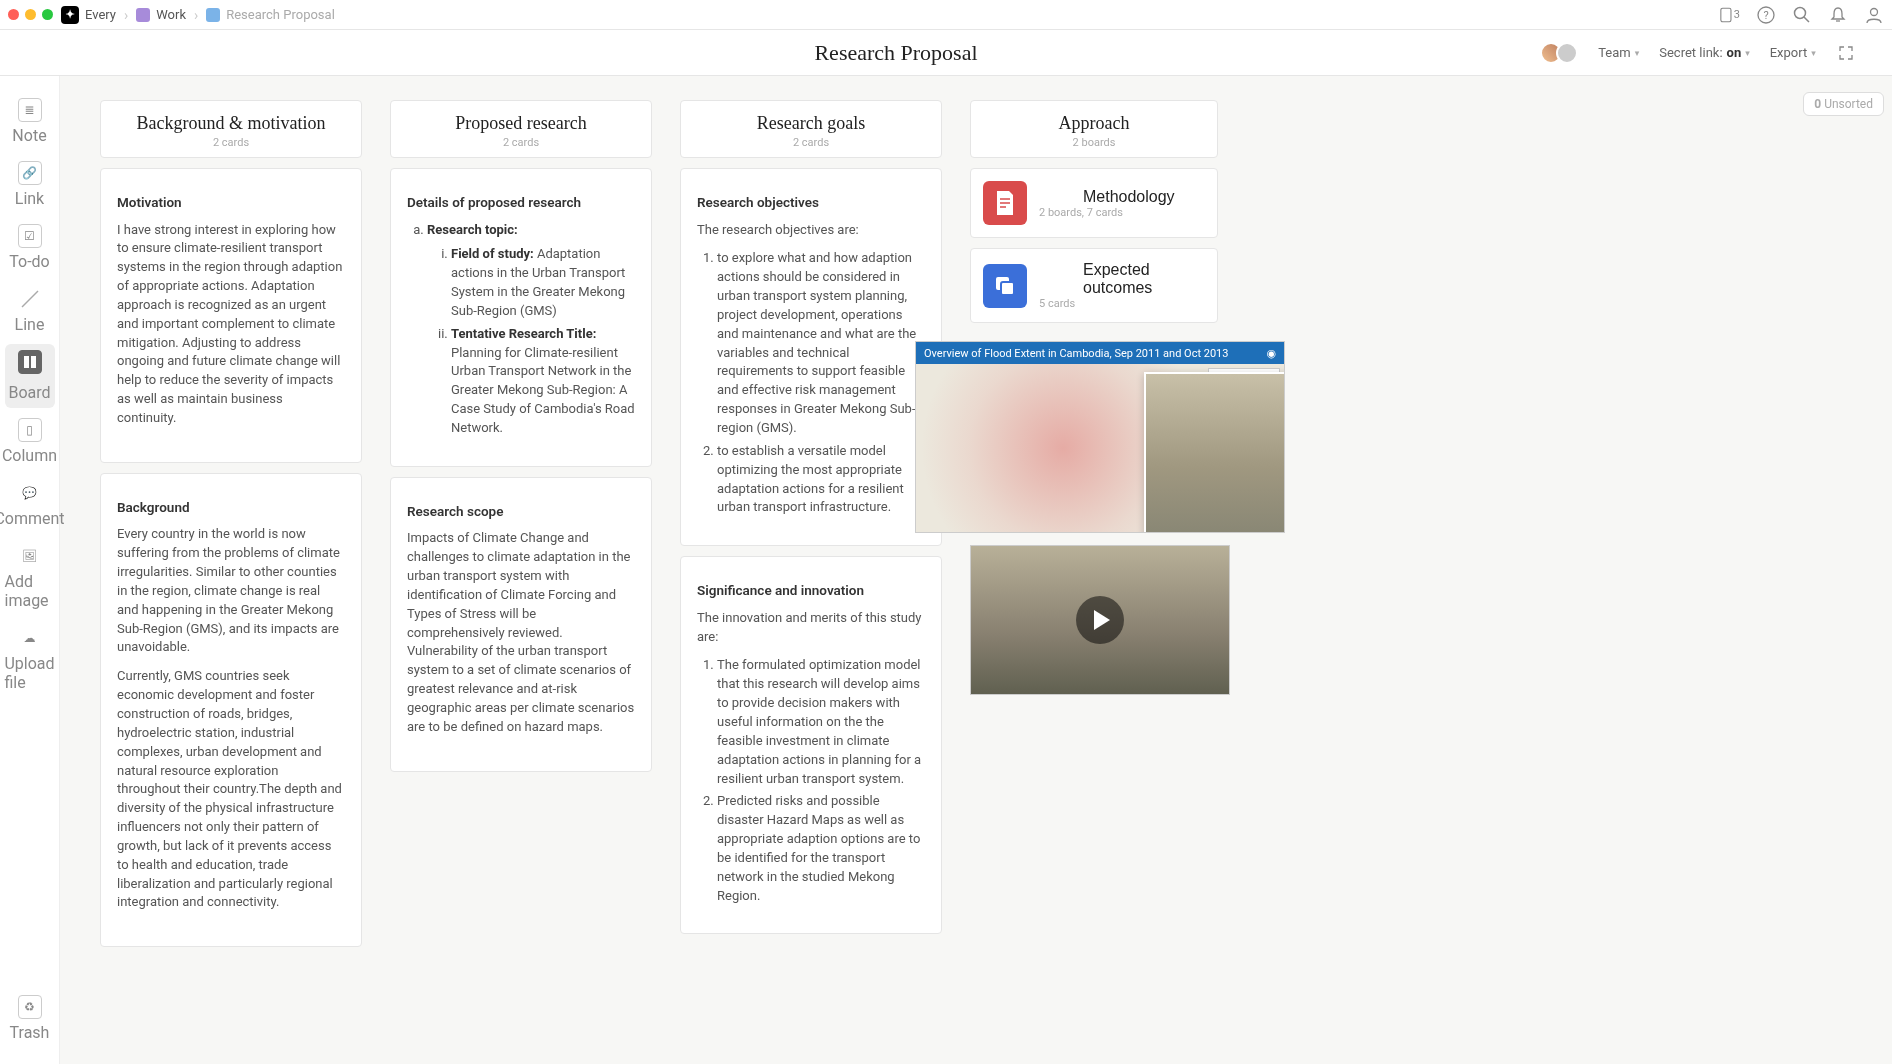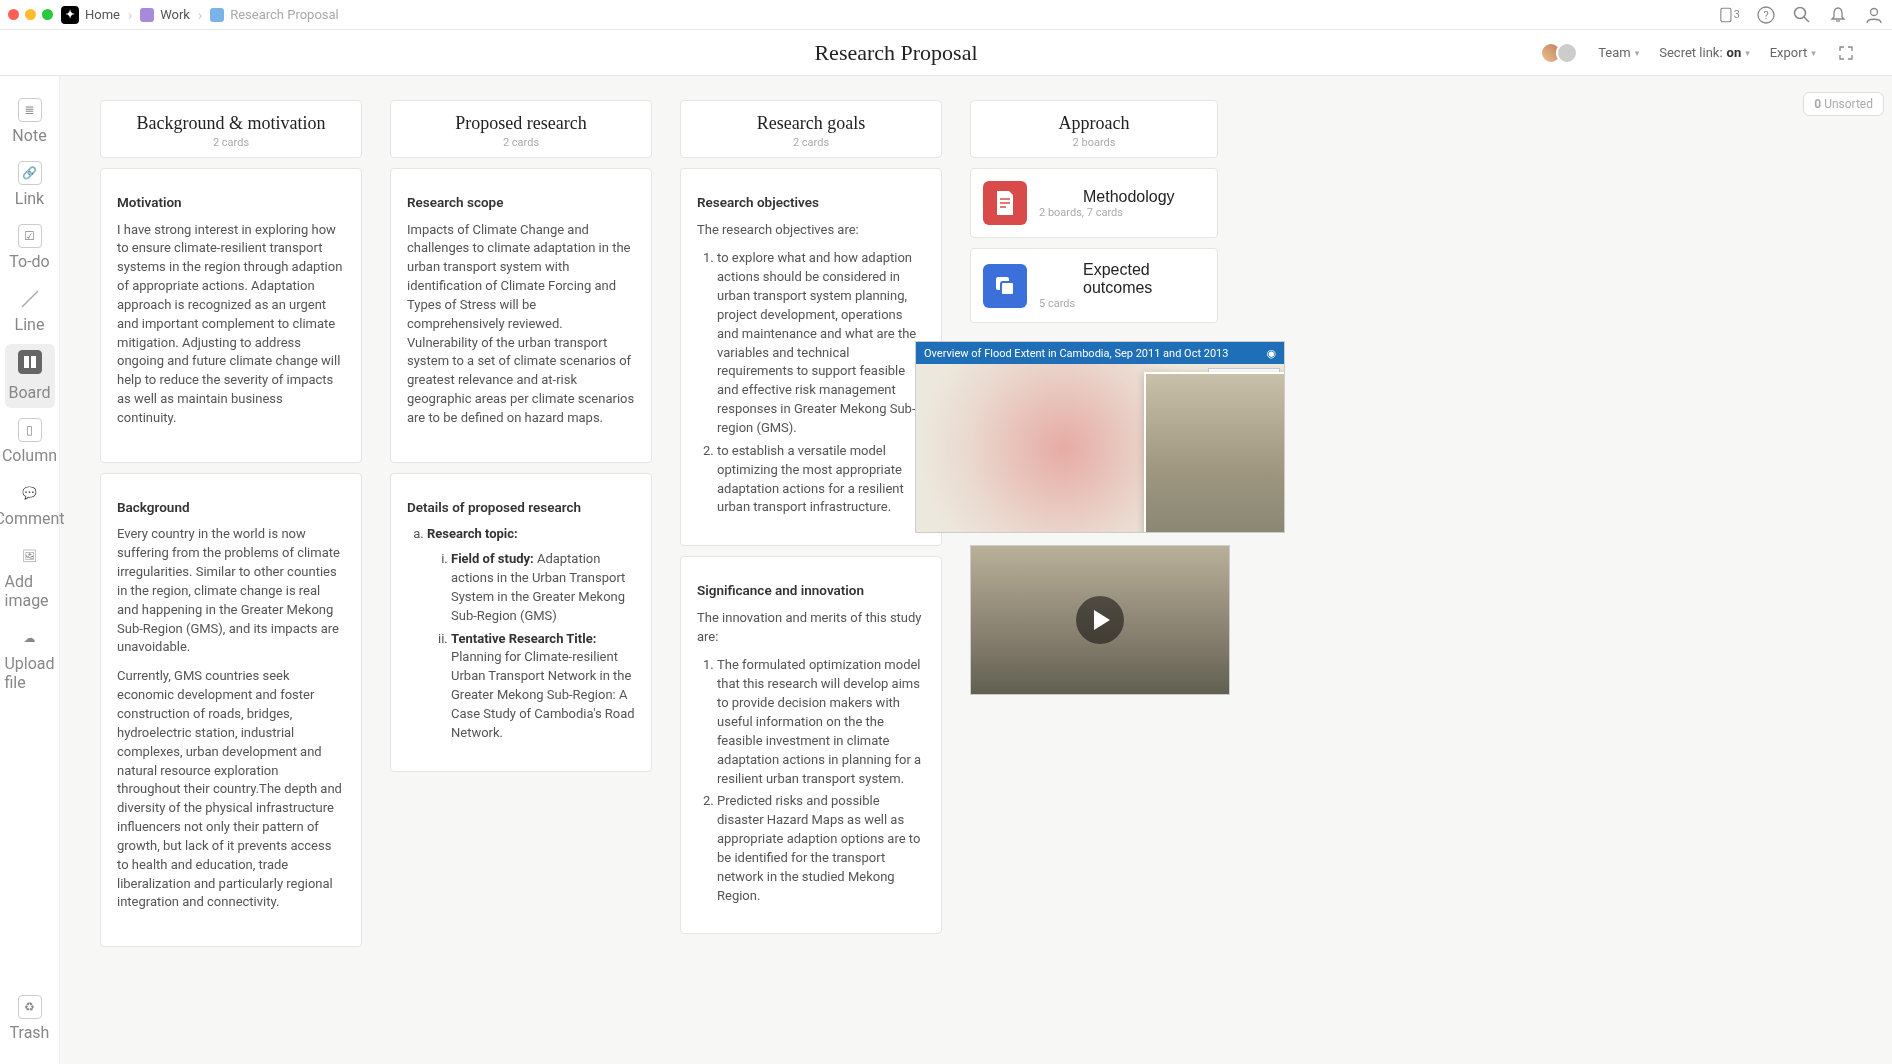--- a/index.html
+++ b/index.html
@@ -78,21 +78,21 @@
 <body>
 
 <div class="topbar">
   <div class="traffic-lights">
     <div class="tl red"></div>
     <div class="tl yellow"></div>
     <div class="tl green"></div>
   </div>
   <div class="crumb">
     <div class="home-icon">✦</div>
-    <span>Home</span>
+    <span>Every</span>
   </div>
   <span class="crumb-sep">›</span>
   <div class="crumb">
     <div class="crumb-sq purple"></div>
     <span>Work</span>
   </div>
   <span class="crumb-sep">›</span>
   <div class="crumb">
     <div class="crumb-sq blue"></div>
     <span class="crumb-current">Research Proposal</span>
@@ -233,36 +233,36 @@
       <h4>Background</h4>
       <p>Every country in the world is now suffering from the problems of climate irregularities. Similar to other counties in the region, climate change is real and happening in the Greater Mekong Sub-Region (GMS), and its impacts are unavoidable.</p>
       <p>Currently, GMS countries seek economic development and foster construction of roads, bridges, hydroelectric station, industrial complexes, urban development and natural resource exploration throughout their country.The depth and diversity of the physical infrastructure influencers not only their pattern of growth, but lack of it prevents access to health and education, trade liberalization and particularly regional integration and connectivity.</p>
     </div>
   </div>
 
   <div class="column">
     <div class="col-head">
       <div class="col-title">Proposed research</div>
       <div class="col-sub">2 cards</div>
-    </div>
-    <div class="card">
-      <h4>Research scope</h4>
-      <p>Impacts of Climate Change and challenges to climate adaptation in the urban transport system with identification of Climate Forcing and Types of Stress will be comprehensively reviewed. Vulnerability of the urban transport system to a set of climate scenarios of greatest relevance and at-risk geographic areas per climate scenarios are to be defined on hazard maps.</p>
     </div>
     <div class="card">
       <h4>Details of proposed research</h4>
       <ol class="alpha">
         <li>
           <strong>Research topic:</strong>
           <ol>
             <li><strong>Field of study:</strong> <span>Adaptation actions in the Urban Transport System in the Greater Mekong Sub-Region (GMS)</span></li>
             <li><strong>Tentative Research Title:</strong> <span>Planning for Climate-resilient Urban Transport Network in the Greater Mekong Sub-Region: A Case Study of Cambodia's Road Network.</span></li>
           </ol>
         </li>
       </ol>
+    </div>
+    <div class="card">
+      <h4>Research scope</h4>
+      <p>Impacts of Climate Change and challenges to climate adaptation in the urban transport system with identification of Climate Forcing and Types of Stress will be comprehensively reviewed. Vulnerability of the urban transport system to a set of climate scenarios of greatest relevance and at-risk geographic areas per climate scenarios are to be defined on hazard maps.</p>
     </div>
   </div>
 
   <div class="column">
     <div class="col-head">
       <div class="col-title">Research goals</div>
       <div class="col-sub">2 cards</div>
     </div>
     <div class="card">
       <h4>Research objectives</h4>

